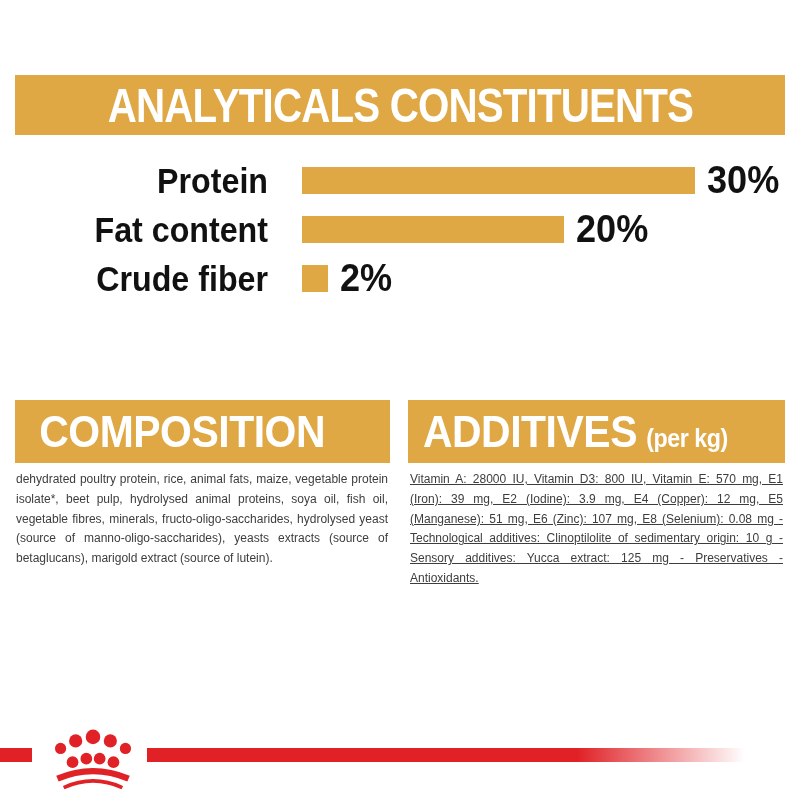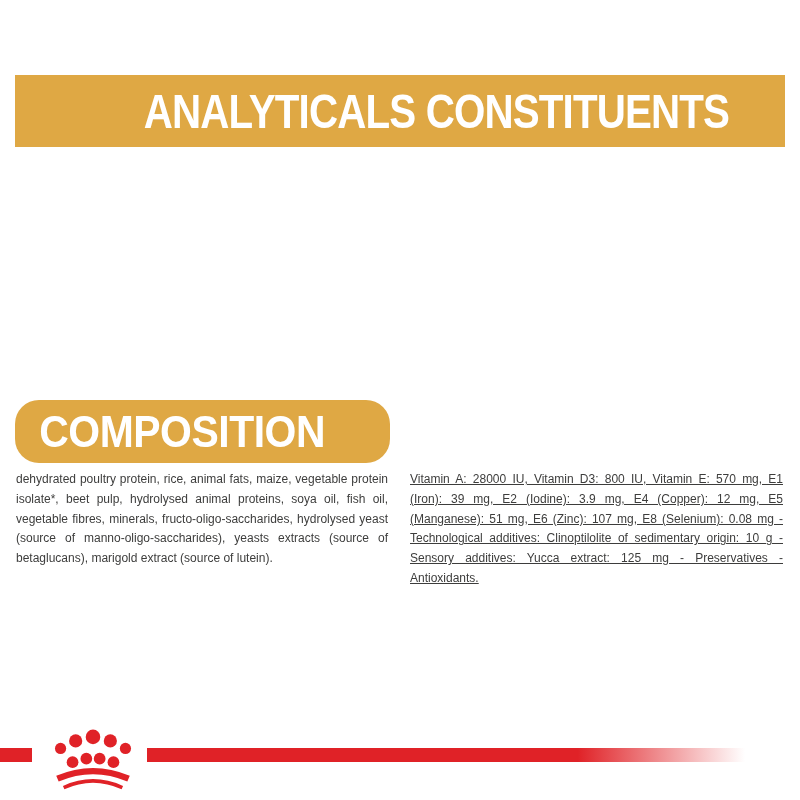--- a/index.html
+++ b/index.html
@@ -13,25 +13,25 @@
     width: 800px;
     height: 800px;
     background: #ffffff;
     overflow: hidden;
   }
 
   
   .top-header {
     position: absolute;
     left: 15px; top: 75px;
-    width: 770px; height: 72px;
+    width: 770px; height: 60px;
     background: var(--gold, #DFA844);
     display: flex;
     align-items: center;
-    justify-content: flex-end;
+    justify-content: center;
   }
   .top-header-text {
     color: #ffffff;
     font-weight: bold;
     font-size: 48px;
     letter-spacing: -1px;
     white-space: nowrap;
     transform: scaleX(0.84);
     transform-origin: center;
   }
@@ -76,21 +76,20 @@
   }
 
   
   .section-bar {
     position: absolute;
     top: 400px;
     height: 63px;
     background: var(--gold, #DFA844);
     display: flex;
     align-items: center;
-    border-radius: 24px;
   }
   .section-bar.left { left: 15px; width: 375px; }
   .section-bar.right { left: 408px; width: 377px; }
   .section-title {
     color: #ffffff;
     font-weight: bold;
     font-size: 44px;
     letter-spacing: -0.5px;
     white-space: nowrap;
     padding-left: 26px;
@@ -140,26 +139,46 @@
 </style>
 </head>
 <body>
 
 <div class="page">
 
   <div class="top-header">
     <span class="top-header-text">ANALYTICALS CONSTITUENTS</span>
   </div>
 
+  <div class="chart">
+    <div class="chart-row">
+      <span class="chart-label">Protein</span>
+      <div class="chart-bar" style="width: 393px;"></div>
+      <span class="chart-value">30%</span>
+    </div>
+    <div class="chart-row">
+      <span class="chart-label">Fat content</span>
+      <div class="chart-bar" style="width: 262px;"></div>
+      <span class="chart-value">20%</span>
+    </div>
+    <div class="chart-row">
+      <span class="chart-label">Crude fiber</span>
+      <div class="chart-bar" style="width: 26px;"></div>
+      <span class="chart-value">2%</span>
+    </div>
+  </div>
 
   <div class="section-bar left">
     <span class="section-title">COMPOSITION</span>
   </div>
   <div class="body-text left">dehydrated poultry protein, rice, animal fats, maize, vegetable protein isolate*, beet pulp, hydrolysed animal proteins, soya oil, fish oil, vegetable fibres, minerals, fructo-oligo-saccharides, hydrolysed yeast (source of manno-oligo-saccharides), yeasts extracts (source of betaglucans), marigold extract (source of lutein).</div>
 
+  <div class="section-bar right">
+    <span class="section-title"><span>ADDITIVES</span><span class="section-title-suffix">(per kg)</span></span>
+  </div>
   <div class="body-text right">Vitamin A: 28000 IU, Vitamin D3: 800 IU, Vitamin E: 570 mg, E1 (Iron): 39 mg, E2 (Iodine): 3.9 mg, E4 (Copper): 12 mg, E5 (Manganese): 51 mg, E6 (Zinc): 107 mg, E8 (Selenium): 0.08 mg - Technological additives: Clinoptilolite of sedimentary origin: 10 g - Sensory additives: Yucca extract: 125 mg - Preservatives - Antioxidants.</div>
 
   <div class="footer-bar-left"></div>
   <div class="footer-bar-right"></div>
   <svg class="crown" viewBox="0 0 100 72" xmlns="http://www.w3.org/2000/svg">
     <g fill="#E02227" stroke="none">
       <circle cx="50" cy="10" r="8.2"></circle>
       <circle cx="30.5" cy="14.5" r="7.4"></circle>
       <circle cx="69.5" cy="14.5" r="7.4"></circle>
       <circle cx="13.5" cy="23" r="6.3"></circle>

